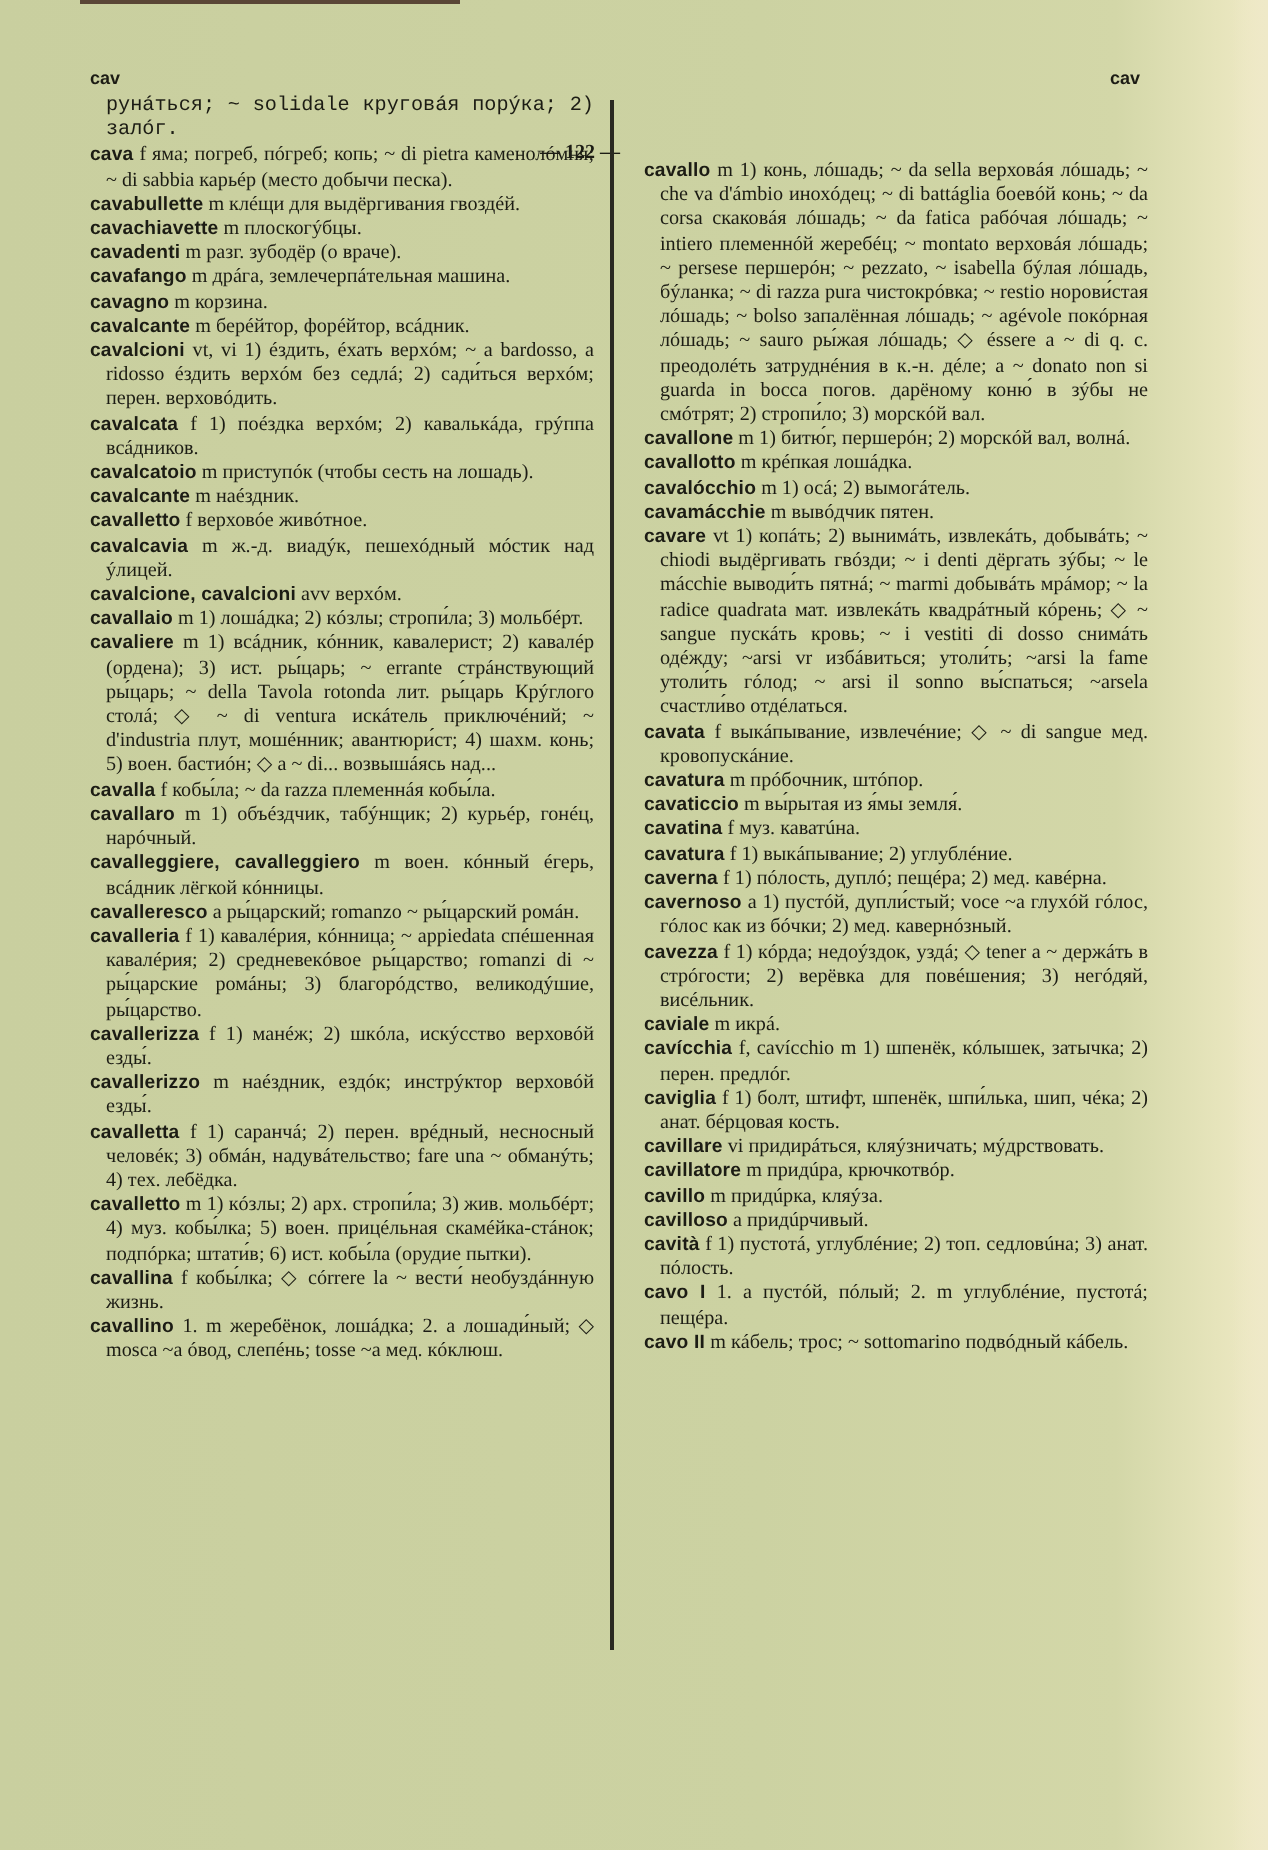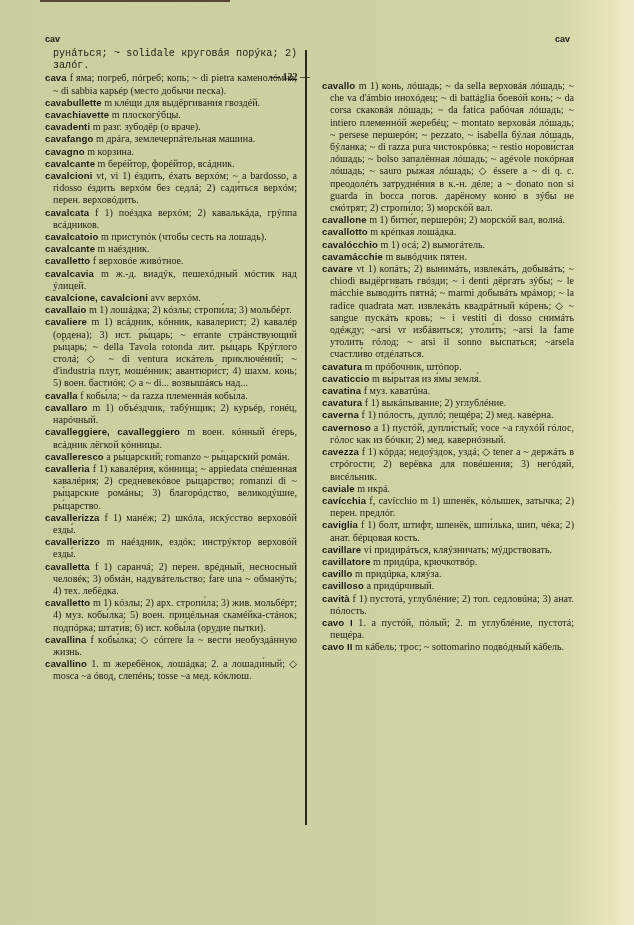--- a/index.html
+++ b/index.html
@@ -87,20 +87,21 @@
 </div>
 
 <div class="col right">
   <div id="right-entries">
       <p class="entry"><span class="hw">cavallo</span> <span>m 1) конь, лóшадь; ~ da sella верховáя лóшадь; ~ che va d'ámbio инохóдец; ~ di battáglia боевóй конь; ~ da corsa скаковáя лóшадь; ~ da fatica рабóчая лóшадь; ~ intiero племеннóй жеребéц; ~ montato верховáя лóшадь; ~ persese першерóн; ~ pezzato, ~ isabella бýлая лóшадь, бýланка; ~ di razza pura чистокрóвка; ~ restio норови́стая лóшадь; ~ bolso запалённая лóшадь; ~ agévole покóрная лóшадь; ~ sauro ры́жая лóшадь; ◇ éssere a ~ di q. c. преодолéть затруднéния в к.-н. дéле; a ~ donato non si guarda in bocca погов. дарёному коню́ в зýбы не смóтрят; 2) стропи́ло; 3) морскóй вал.</span></p>
       <p class="entry"><span class="hw">cavallone</span> <span>m 1) битю́г, першерóн; 2) морскóй вал, волнá.</span></p>
       <p class="entry"><span class="hw">cavallotto</span> <span>m крéпкая лошáдка.</span></p>
       <p class="entry"><span class="hw">cavalócchio</span> <span>m 1) осá; 2) вымогáтель.</span></p>
       <p class="entry"><span class="hw">cavamácchie</span> <span>m вывóдчик пятен.</span></p>
       <p class="entry"><span class="hw">cavare</span> <span>vt 1) копáть; 2) вынимáть, извлекáть, добывáть; ~ chiodi выдёргивать гвóзди; ~ i denti дёргать зýбы; ~ le mácchie выводи́ть пятнá; ~ marmi добывáть мрáмор; ~ la radice quadrata мат. извлекáть квадрáтный кóрень; ◇ ~ sangue пускáть кровь; ~ i vestiti di dosso снимáть одéжду; ~arsi vr избáвиться; утоли́ть; ~arsi la fame утоли́ть гóлод; ~ arsi il sonno вы́спаться; ~arsela счастли́во отдéлаться.</span></p>
+      <p class="entry"><span class="hw">cavata</span> <span>f выкáпывание, извлечéние; ◇ ~ di sangue мед. кровопускáние.</span></p>
       <p class="entry"><span class="hw">cavatura</span> <span>m прóбочник, штóпор.</span></p>
       <p class="entry"><span class="hw">cavaticcio</span> <span>m вы́рытая из я́мы земля́.</span></p>
       <p class="entry"><span class="hw">cavatina</span> <span>f муз. каватúна.</span></p>
       <p class="entry"><span class="hw">cavatura</span> <span>f 1) выкáпывание; 2) углублéние.</span></p>
       <p class="entry"><span class="hw">caverna</span> <span>f 1) пóлость, дуплó; пещéра; 2) мед. кавéрна.</span></p>
       <p class="entry"><span class="hw">cavernoso</span> <span>a 1) пустóй, дупли́стый; voce ~a глухóй гóлос, гóлос как из бóчки; 2) мед. кавернóзный.</span></p>
       <p class="entry"><span class="hw">cavezza</span> <span>f 1) кóрда; недоýздок, уздá; ◇ tener a ~ держáть в стрóгости; 2) верёвка для повéшения; 3) негóдяй, висéльник.</span></p>
       <p class="entry"><span class="hw">caviale</span> <span>m икрá.</span></p>
       <p class="entry"><span class="hw">cavícchia</span> <span>f, cavícchio m 1) шпенёк, кóлышек, затычка; 2) перен. предлóг.</span></p>
       <p class="entry"><span class="hw">caviglia</span> <span>f 1) болт, штифт, шпенёк, шпи́лька, шип, чéка; 2) анат. бéрцовая кость.</span></p>

